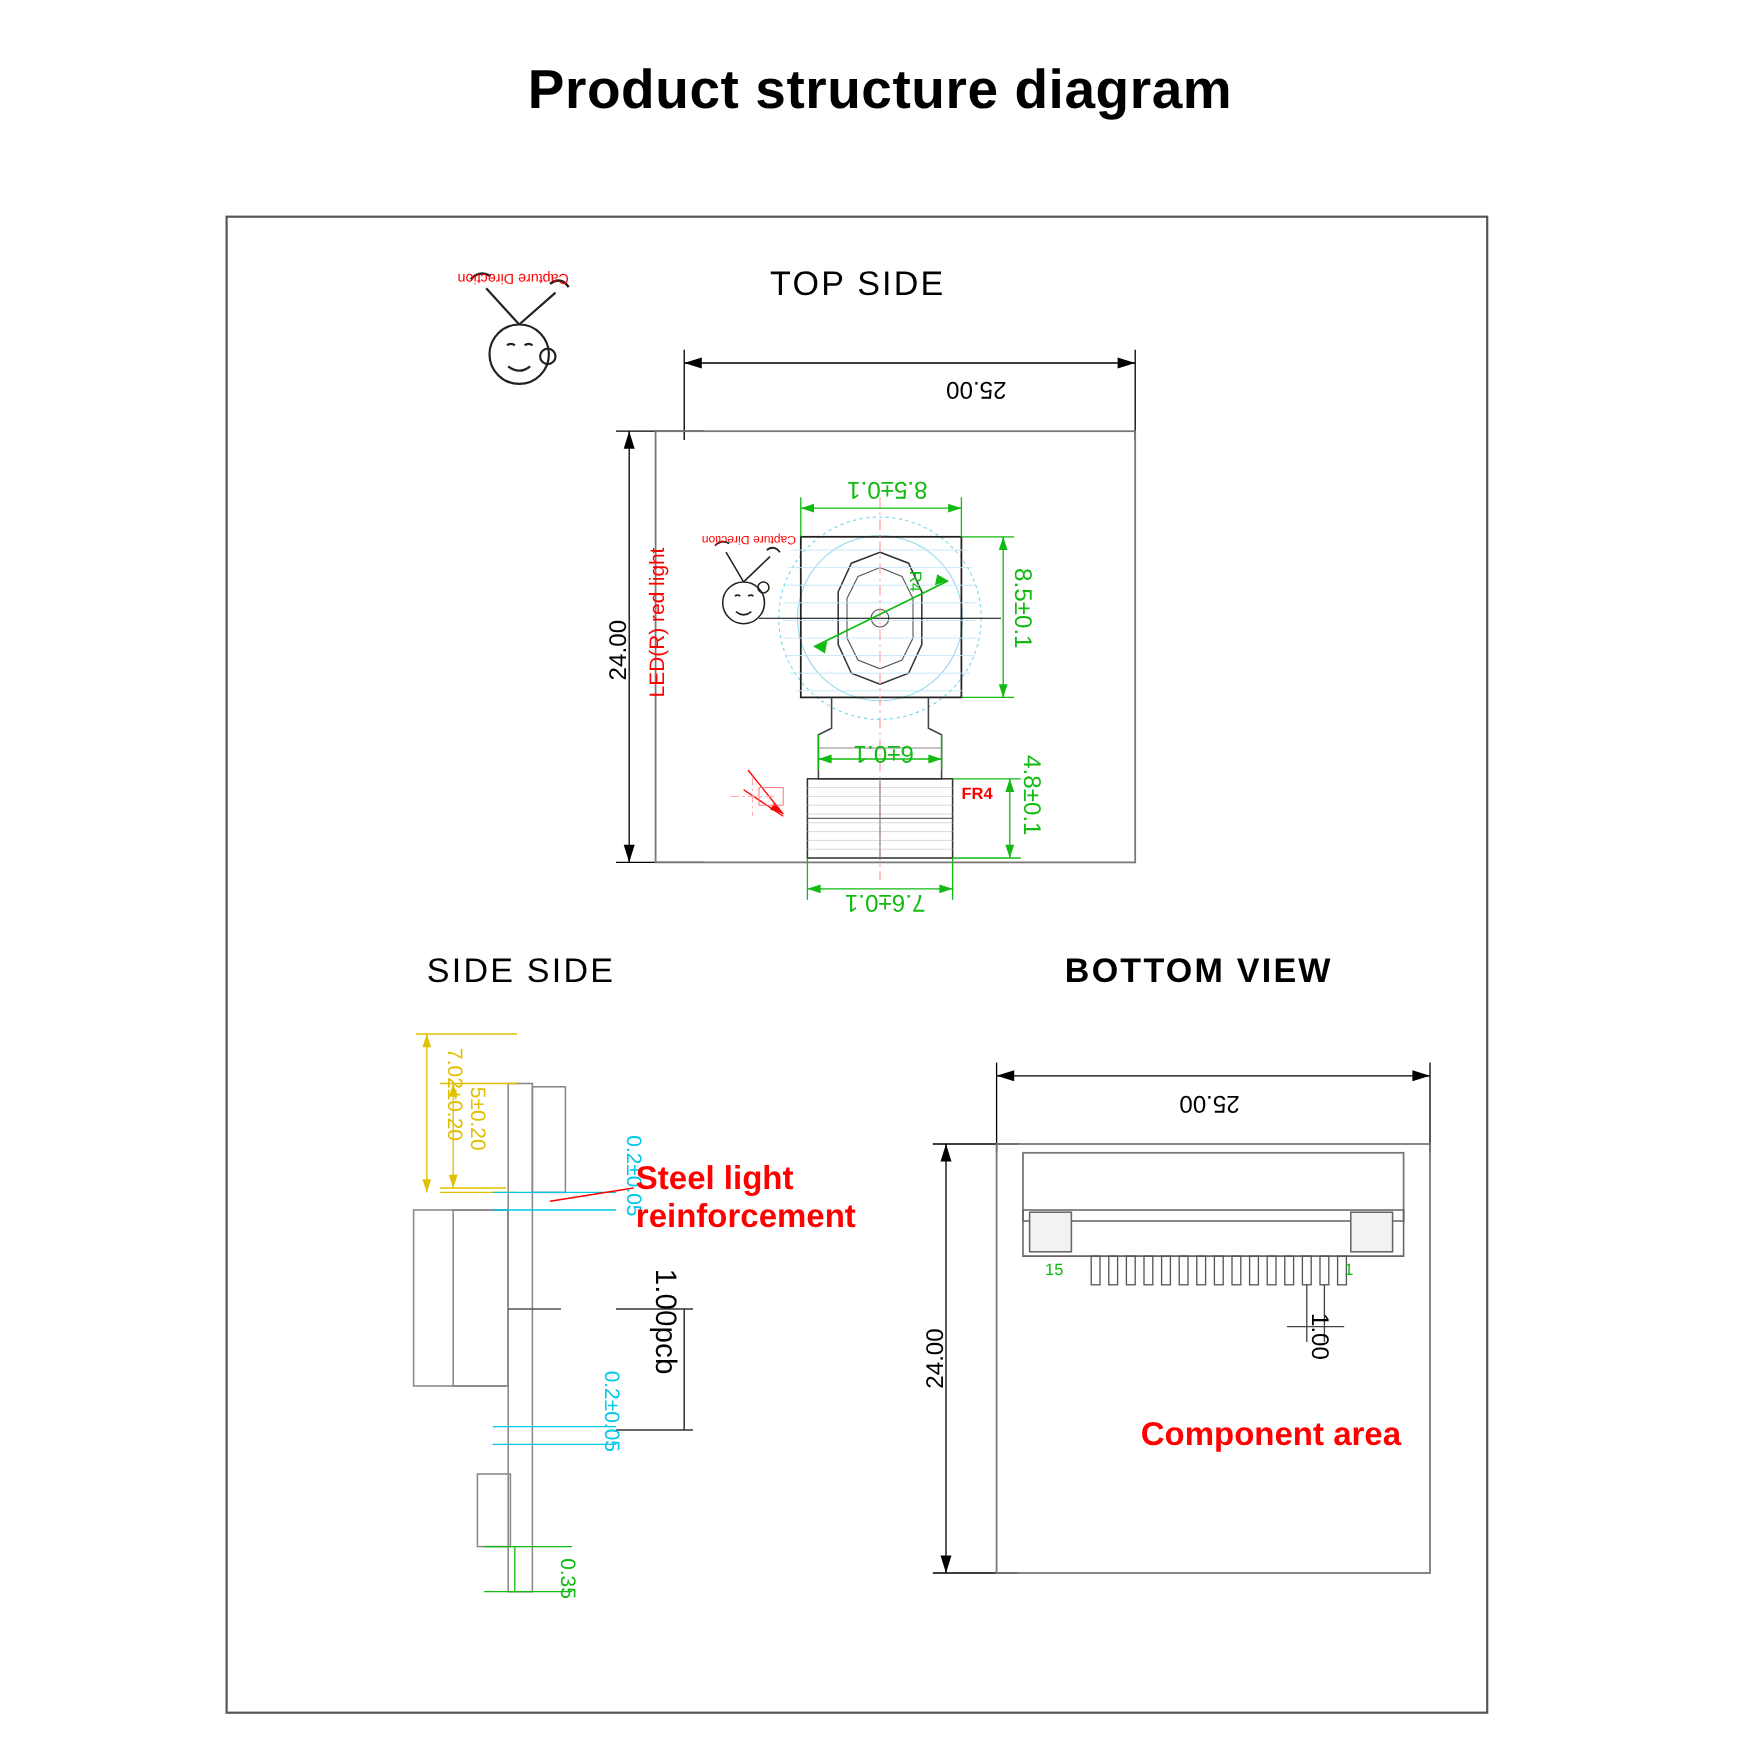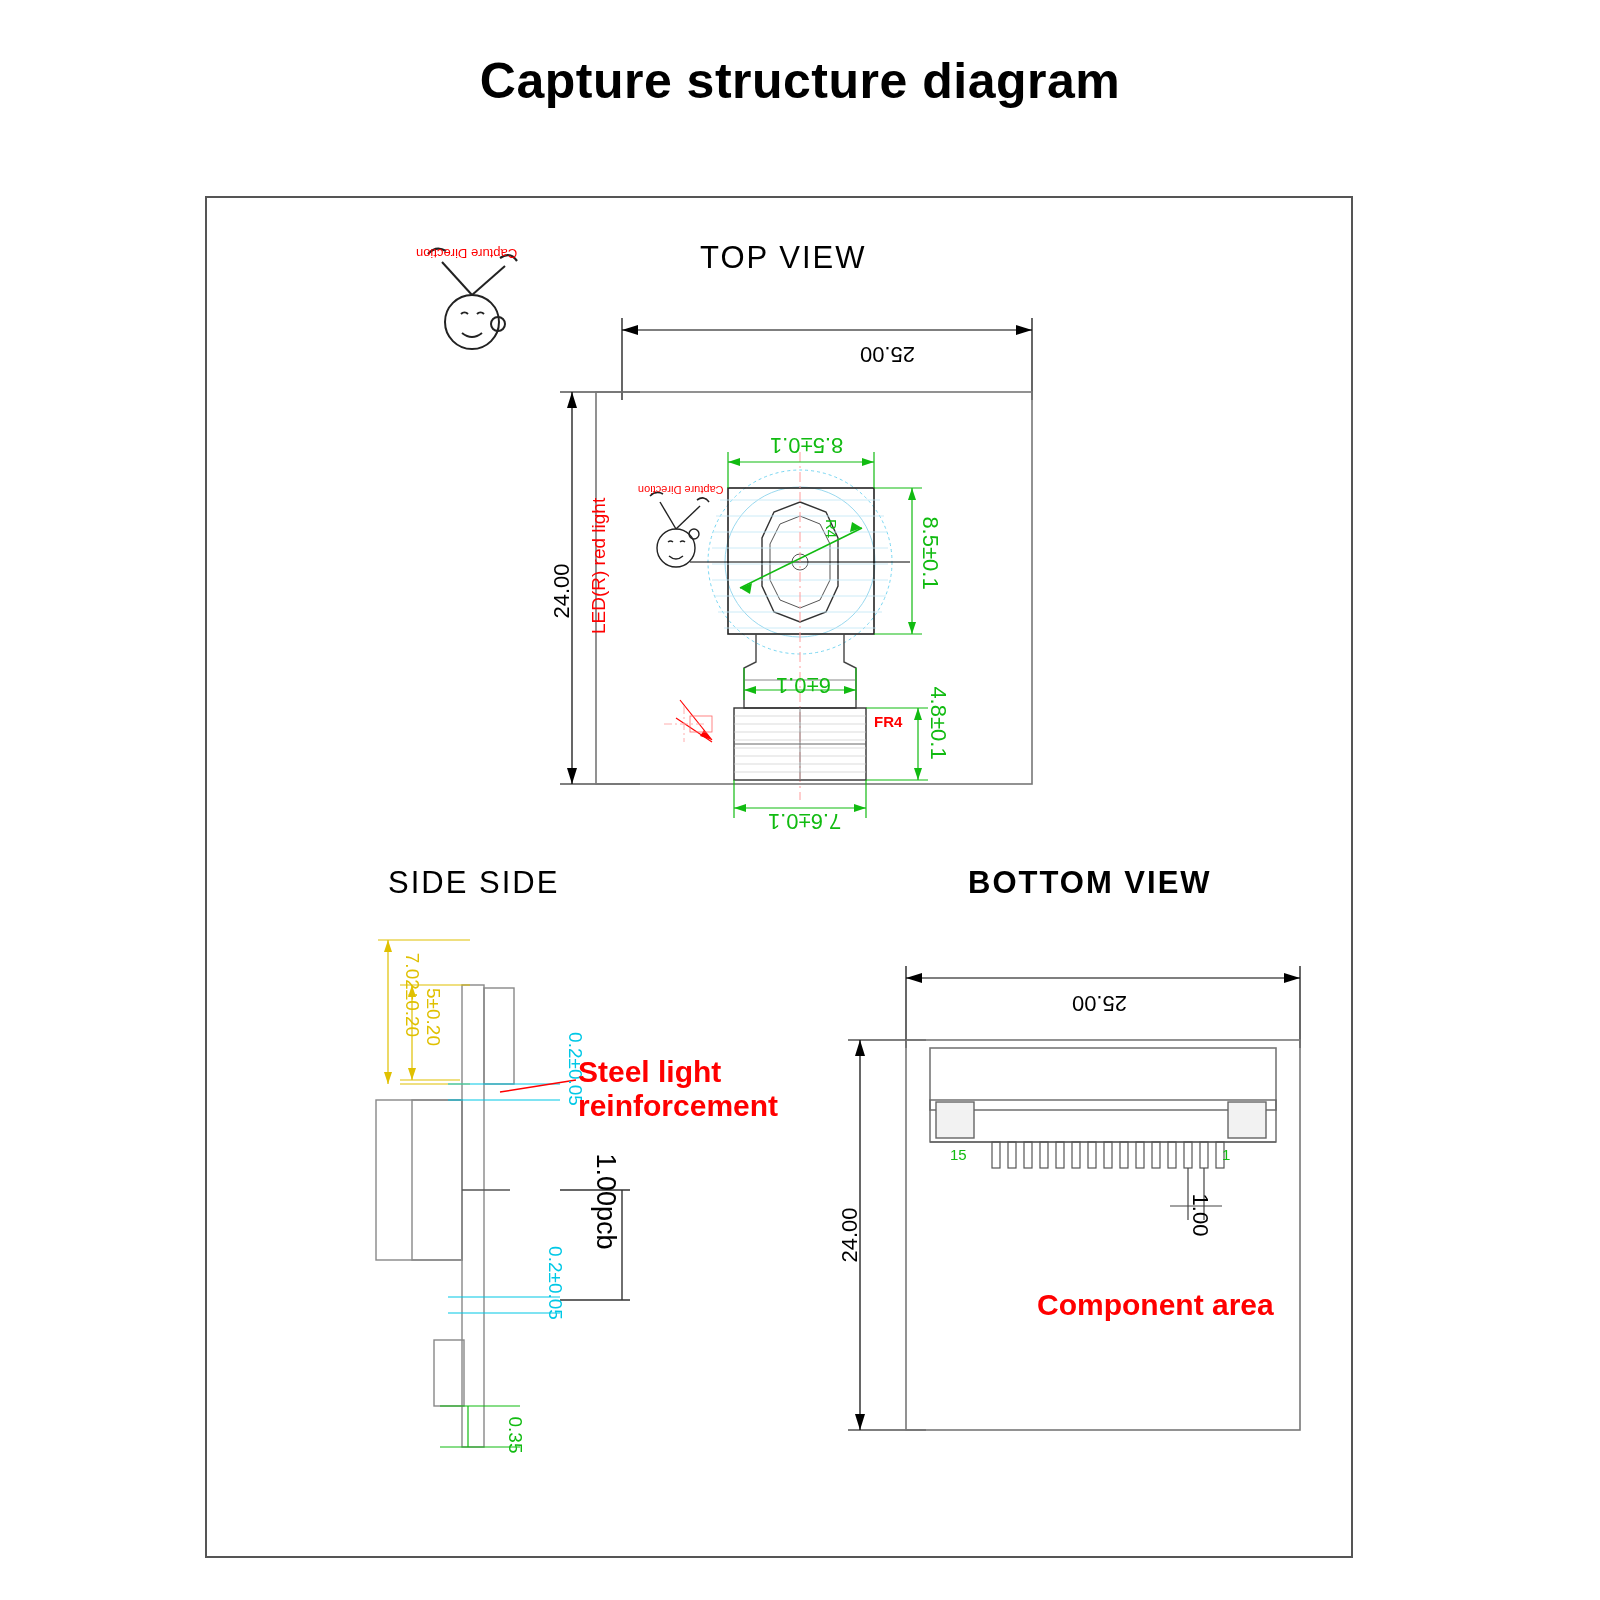--- a/index.html
+++ b/index.html
@@ -90,25 +90,25 @@
     position: absolute;
     color: #11bb11;
     font-size: 15px;
     white-space: nowrap;
   }
   svg { position: absolute; left: 0; top: 0; overflow: visible; }
 </style>
 </head>
 <body>
 
-<div id="page-title">Capture structure diagram</div>
+<div id="page-title">Product structure diagram</div>
 
 <div id="frame"></div>
 
-<div class="view-label" id="label-top-view">TOP VIEW</div>
+<div class="view-label" id="label-top-view">TOP SIDE</div>
 <div class="view-label" id="label-side-view">SIDE SIDE</div>
 <div class="view-label" id="label-bottom-view">BOTTOM  VIEW</div>
 
 <svg width="1600" height="1600">
 
   <g stroke="#000000" stroke-width="1.2" fill="none">
     <line x1="622" y1="318" x2="622" y2="400"></line>
     <line x1="1032" y1="318" x2="1032" y2="400"></line>
     <line x1="622" y1="330" x2="1032" y2="330"></line>
     <polygon points="622,330 638,325 638,335" fill="#000000" stroke="none"></polygon>

